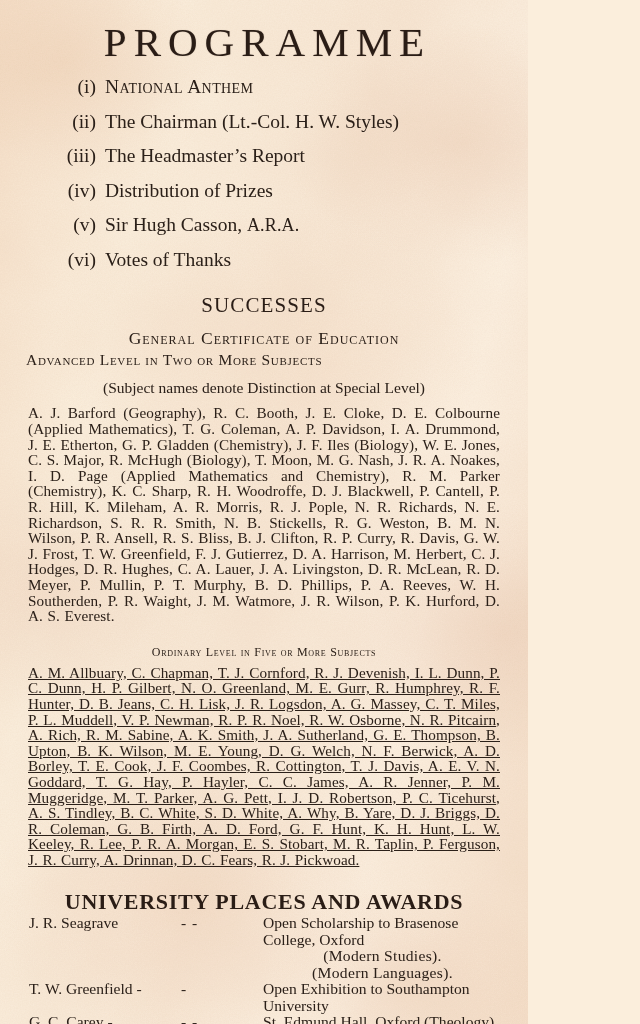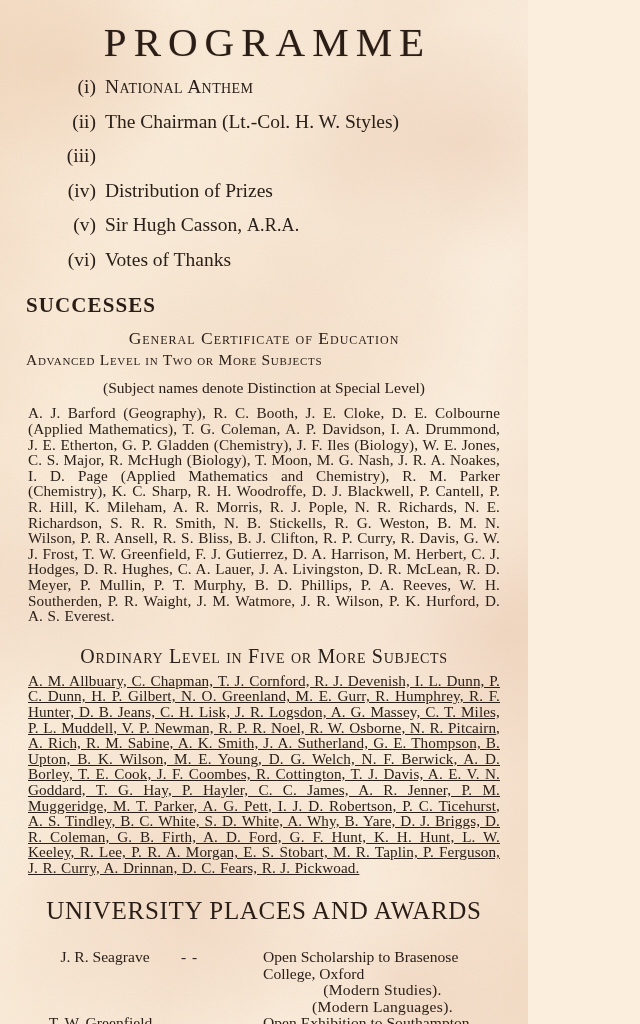--- a/index.html
+++ b/index.html
@@ -88,23 +88,23 @@
     letter-spacing: .4px;
   }
   .abbr-sc {
     font-variant: small-caps;
     font-size: .92em;
     letter-spacing: .2px;
   }
 
   
   .successes-heading {
-    text-align: left;
+    text-align: center;
     font-size: 21px;
-    font-weight: bold;
+    font-weight: normal;
     letter-spacing: 1.1px;
     margin: 24px 0 10px 0;
     color: #2a1d16;
   }
   .sub-heading-1 {
     text-align: center;
     font-size: 17.5px;
     font-variant: small-caps;
     letter-spacing: 1px;
     margin: 4px 0 2px 0;
@@ -131,50 +131,49 @@
     letter-spacing: .1px;
     word-spacing: .6px;
     margin: 6px 0 0 0;
     padding: 0 2px;
     hyphens: none;
   }
   .names.ordinary { margin-top: 5px; text-decoration: underline; }
 
   .ol-heading {
     text-align: center;
-    font-size: 20px;
+    font-size: 12px;
     font-variant: small-caps;
     letter-spacing: .7px;
     margin: 21px 0 0 0;
   }
 
   
   .awards-heading {
     text-align: center;
-    font-size: 25px;
-    font-weight: normal;
+    font-size: 22px;
+    font-weight: bold;
     letter-spacing: .7px;
-    margin: 22px 0 24px 0;
+    margin: 22px 0 0 0;
     color: #2a1d16;
   }
   .awards-table {
     width: 100%;
     border-collapse: collapse;
     font-size: 15.6px;
   }
   .awards-table td {
     padding: 0;
     vertical-align: baseline;
     line-height: 16.5px;
   }
   .aw-name {
     width: 152px;
     white-space: nowrap;
     padding-left: 3px !important;
-    text-align: center;
   }
   .aw-dashes {
     width: 78px;
     white-space: nowrap;
     letter-spacing: 1px;
   }
   .aw-desc { padding-left: 4px !important; }
   .aw-cont {
     text-align: center;
     padding-left: 4px !important;
@@ -212,20 +211,21 @@
         <span class="prog-label smallcaps">National Anthem</span>
       </li>
 
       <li class="prog-item">
         <span class="prog-num">(ii)</span>
         <span class="prog-label">The Chairman (Lt.-Col. H. W. Styles)</span>
       </li>
 
       <li class="prog-item">
         <span class="prog-num">(iii)</span>
+        <span class="prog-label">The Headmaster’s Report</span>
       </li>
 
       <li class="prog-item">
         <span class="prog-num">(iv)</span>
         <span class="prog-label">Distribution of Prizes</span>
       </li>
 
       <li class="prog-item">
         <span class="prog-num">(v)</span>
         <span class="prog-label"><span>Sir Hugh Casson, </span><span class="abbr-sc">A.R.A.</span></span>

